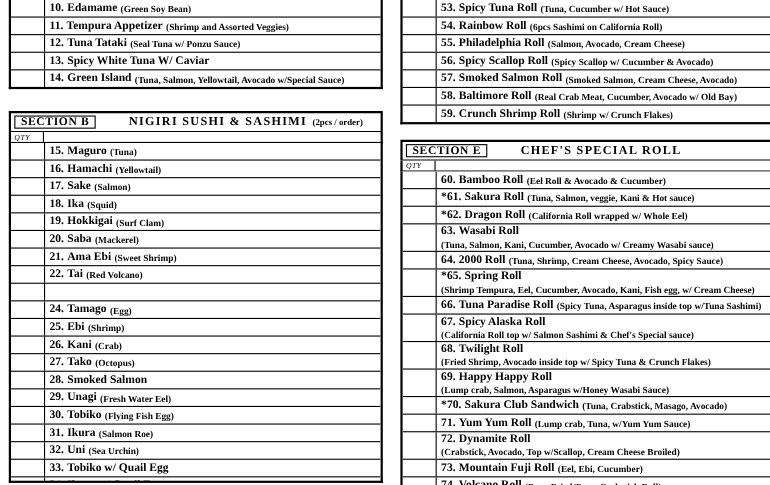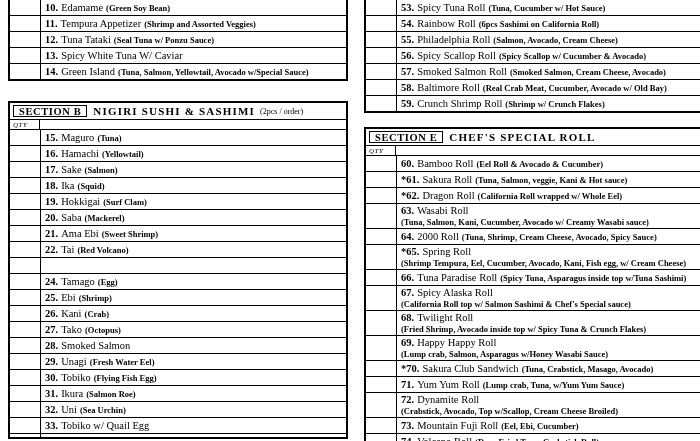--- a/index.html
+++ b/index.html
@@ -64,21 +64,21 @@
   .item-cell.tall {
     line-height: 11.5px;
     align-items: center;
   }
   .num {
     font-weight: bold;
     margin-right: 3px;
     white-space: nowrap;
   }
   .name {
-    font-weight: normal;
+    font-weight: bold;
     margin-right: 3px;
   }
   .desc {
     font-size: 8.5px;
     font-weight: bold;
     line-height: 10px;
   }
 
   
   .section-head {
@@ -101,24 +101,25 @@
     align-items: center;
     white-space: nowrap;
   }
   .section-title {
     font-size: 11px;
     font-weight: bold;
     letter-spacing: 1.2px;
     display: flex;
     align-items: center;
     flex: 1 1 auto;
+    margin-left: 24px;
   }
   .section-sub {
     font-size: 8px;
-    font-weight: normal;
+    font-weight: bold;
     letter-spacing: 0;
     margin-left: 5px;
   }
   .qty-label-row {
     border-left: 2px solid #000;
     border-right: 2px solid #000;
     border-bottom: 1px solid #000;
     height: 10px;
     box-sizing: border-box;
     display: flex;

